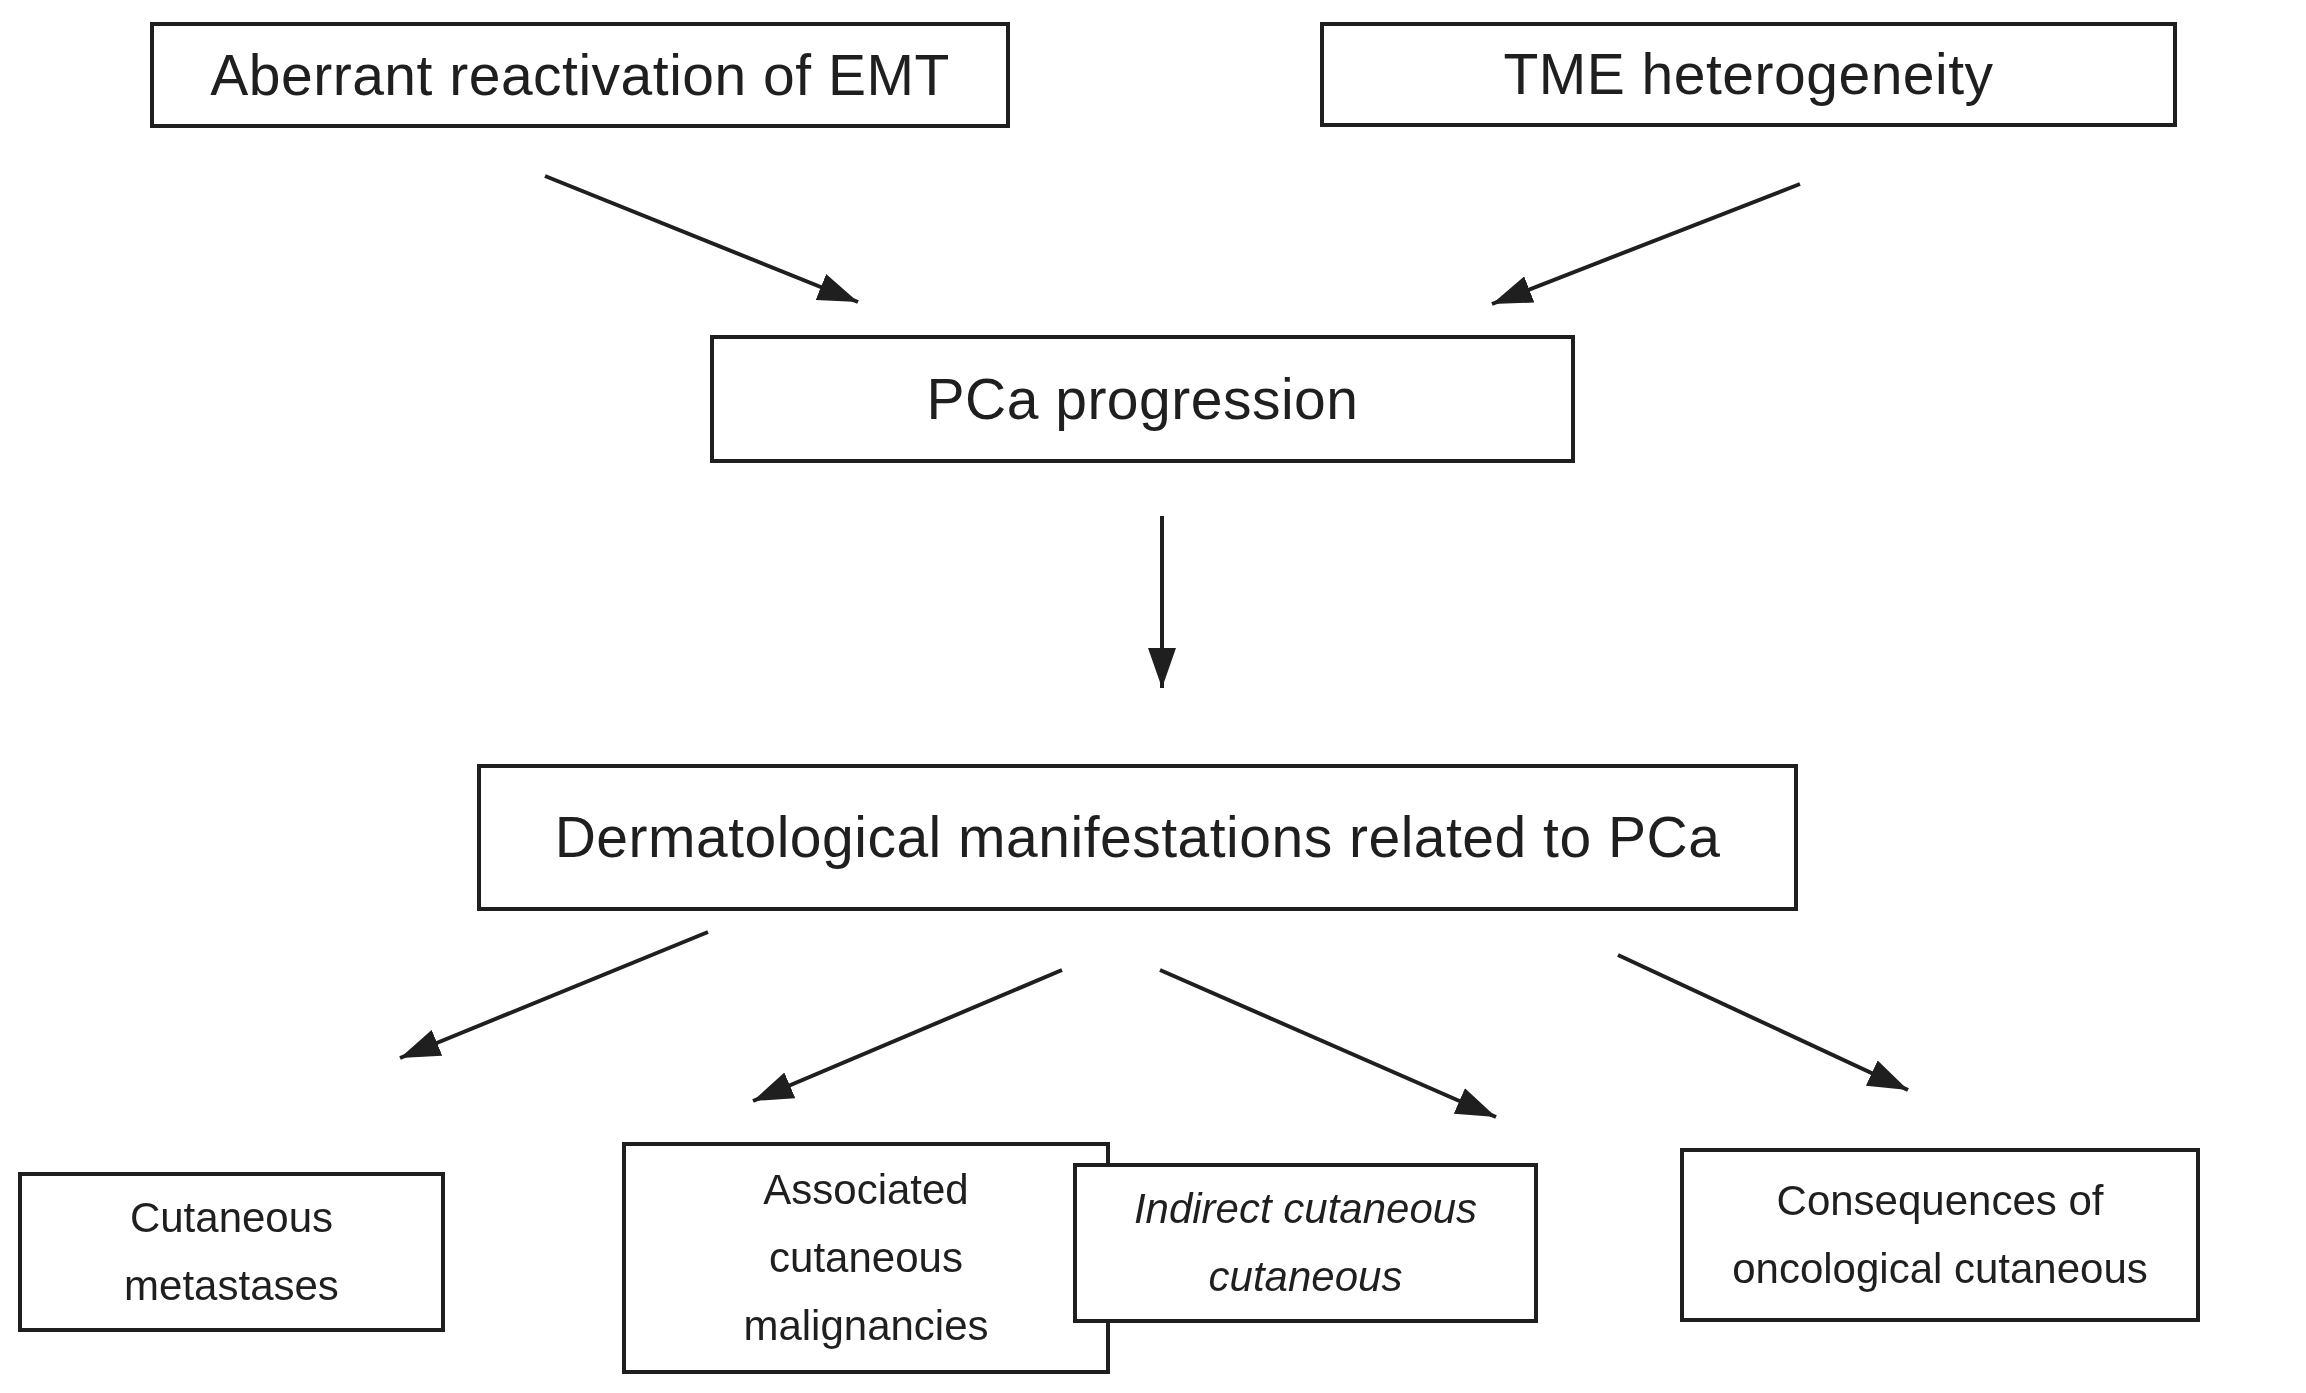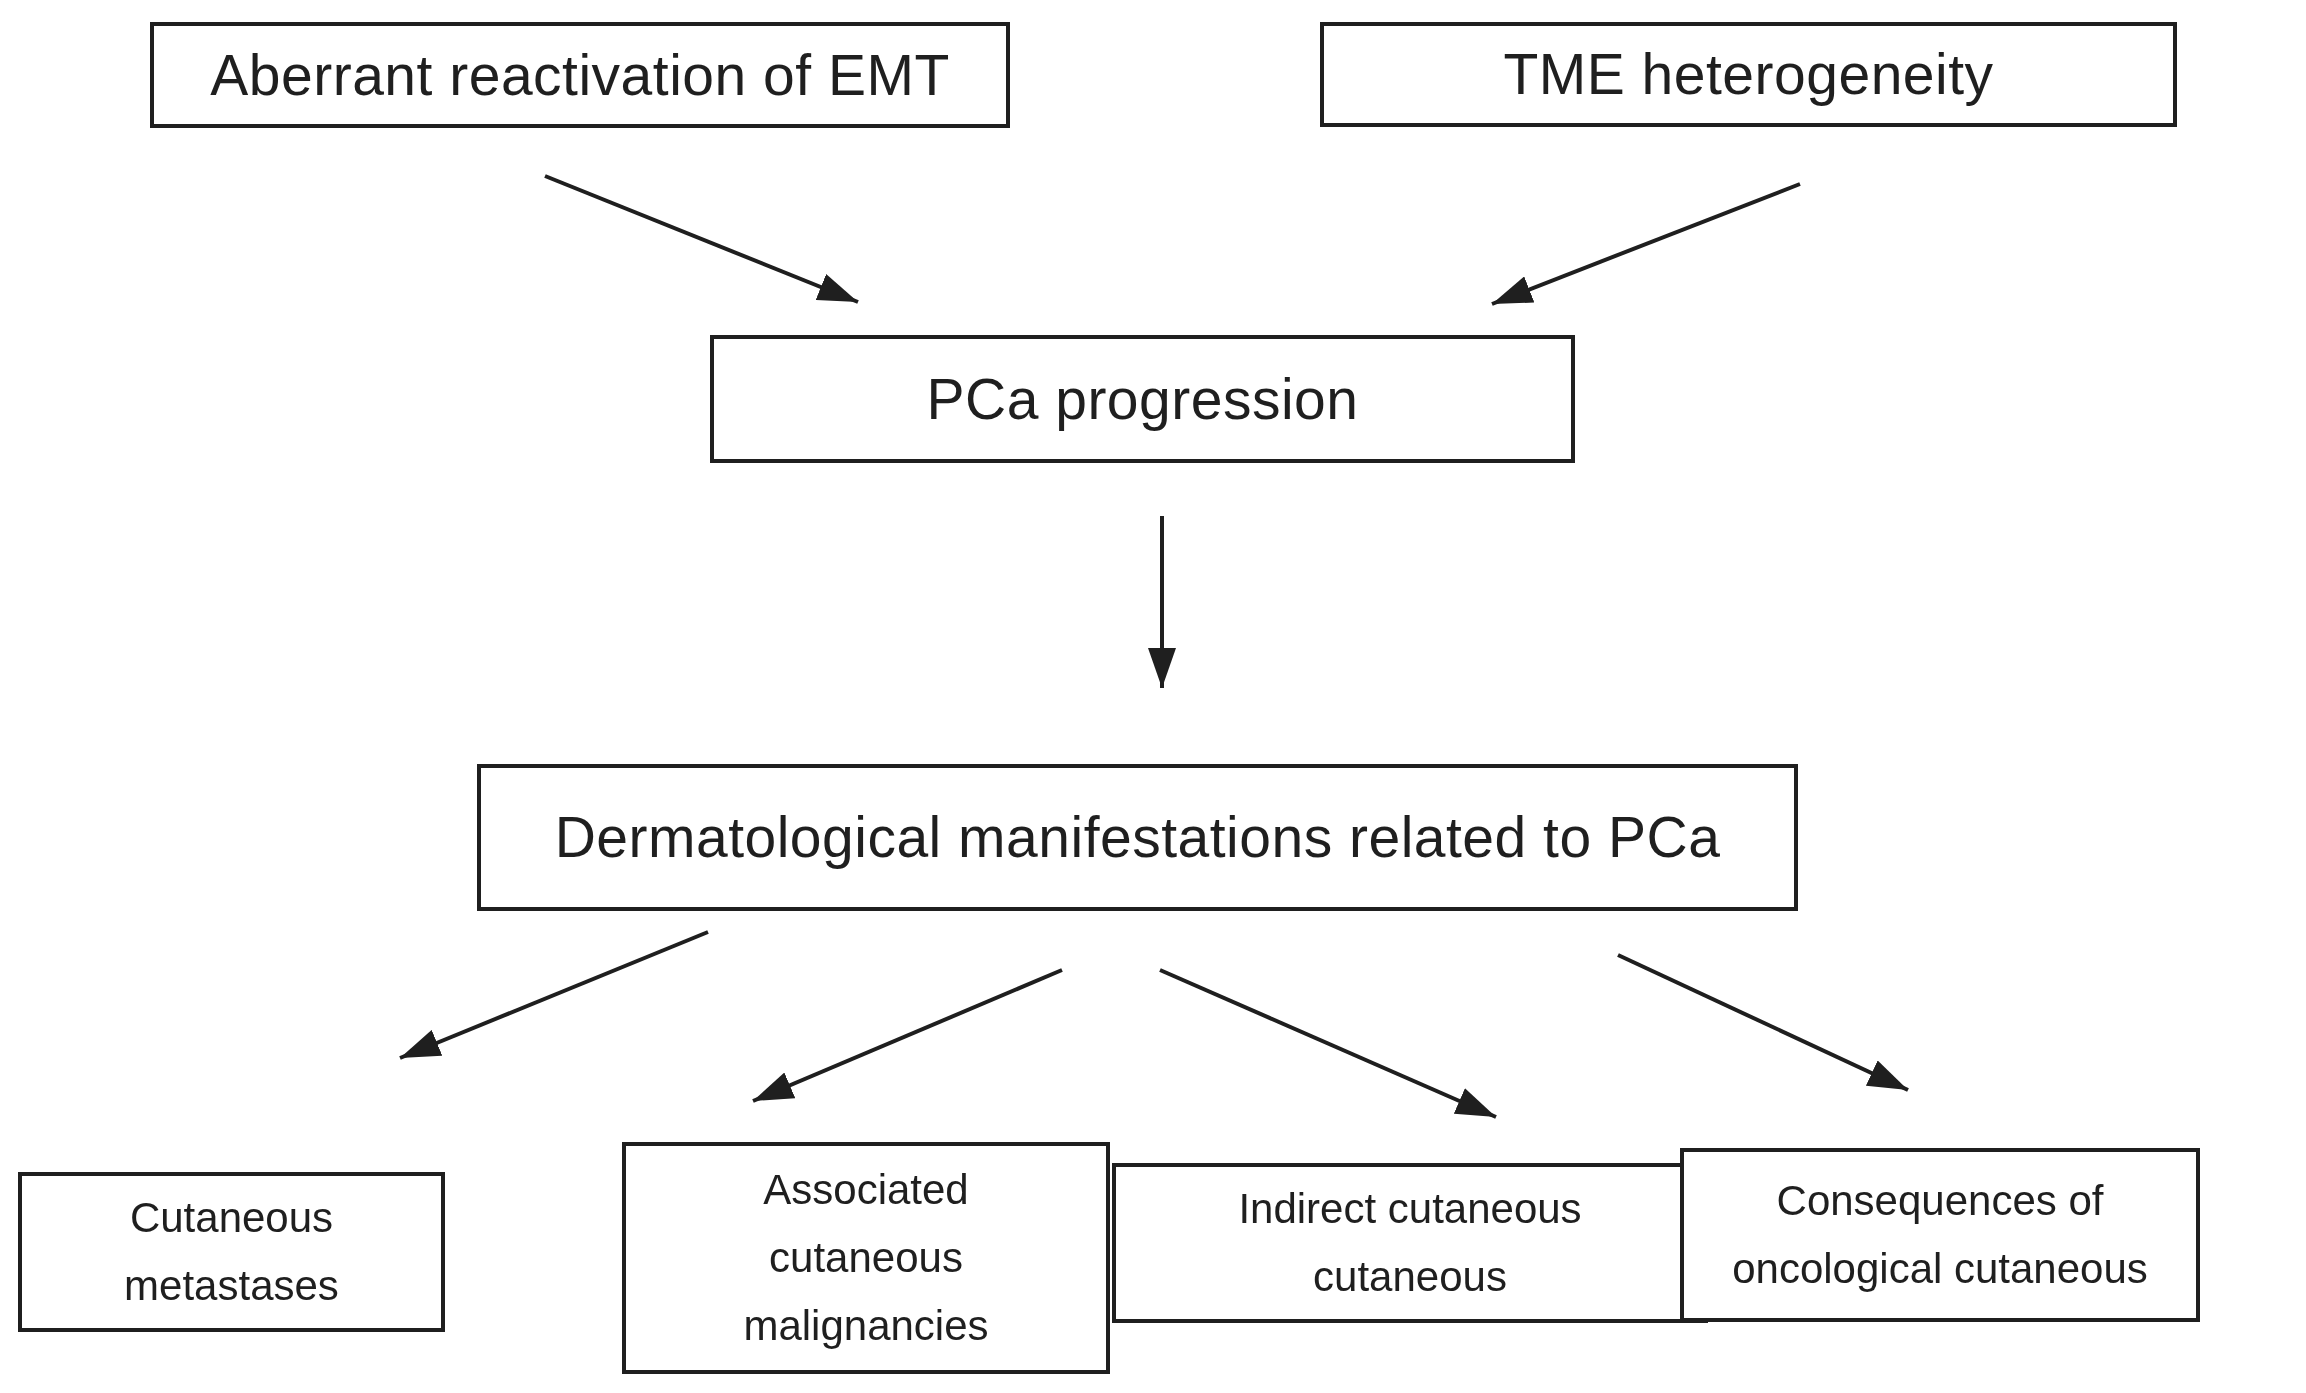--- a/index.html
+++ b/index.html
@@ -92,21 +92,21 @@
     <div class="line">Cutaneous</div>
     <div class="line">metastases</div>
   </div>
 
   <div class="node node-bottom" style="left:582px; top:1142px; width:488px; height:232px;margin-left:40px;">
     <div class="line">Associated</div>
     <div class="line">cutaneous</div>
     <div class="line">malignancies</div>
   </div>
 
-  <div class="node node-bottom" style="left:1112px; top:1163px; width:596px; height:160px;">
+  <div class="node node-bottom" style="left:1073px; top:1163px; width:465px; height:160px;font-style:italic;">
     <div class="line">Indirect cutaneous</div>
     <div class="line">cutaneous</div>
   </div>
 
   <div class="node node-bottom" style="left:1680px; top:1148px; width:520px; height:174px;">
     <div class="line">Consequences of</div>
     <div class="line">oncological cutaneous</div>
   </div>
 
 </div>

